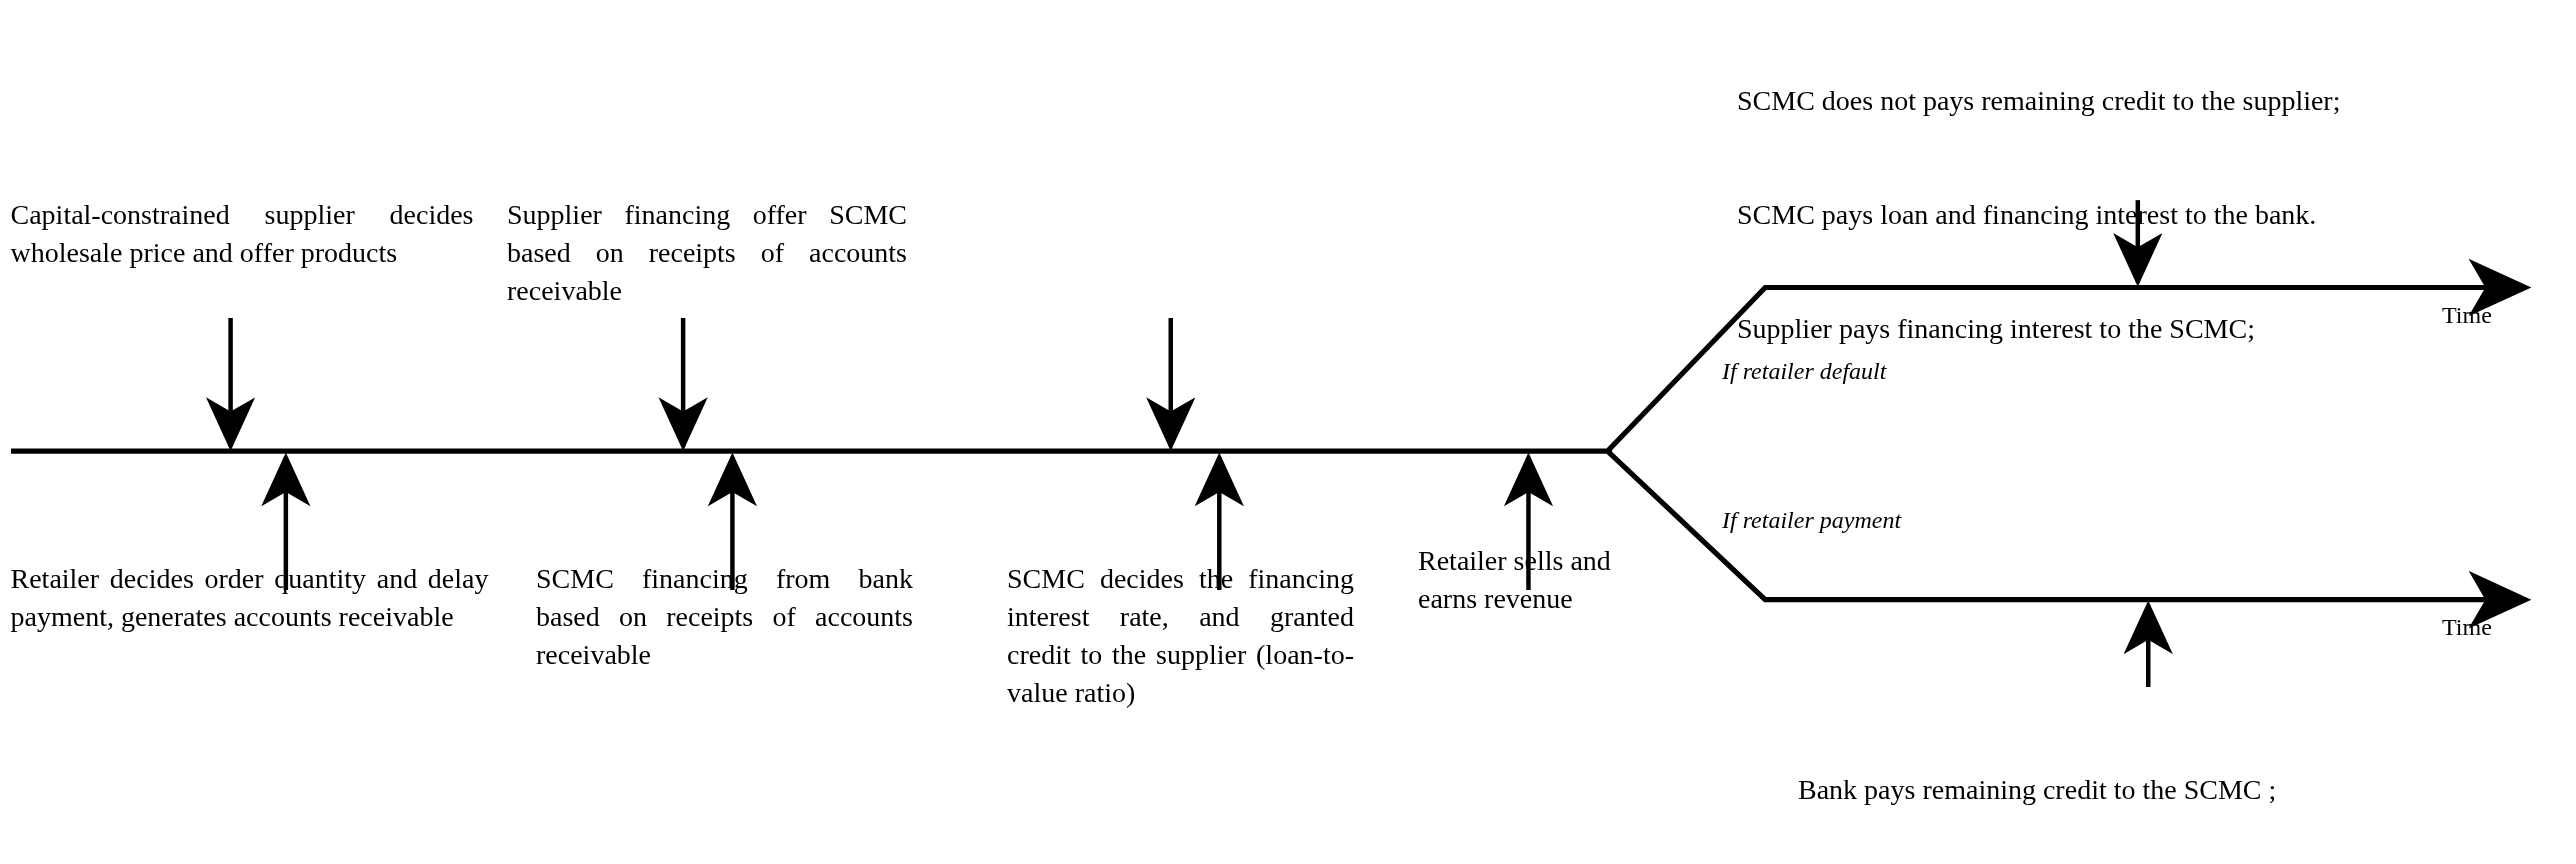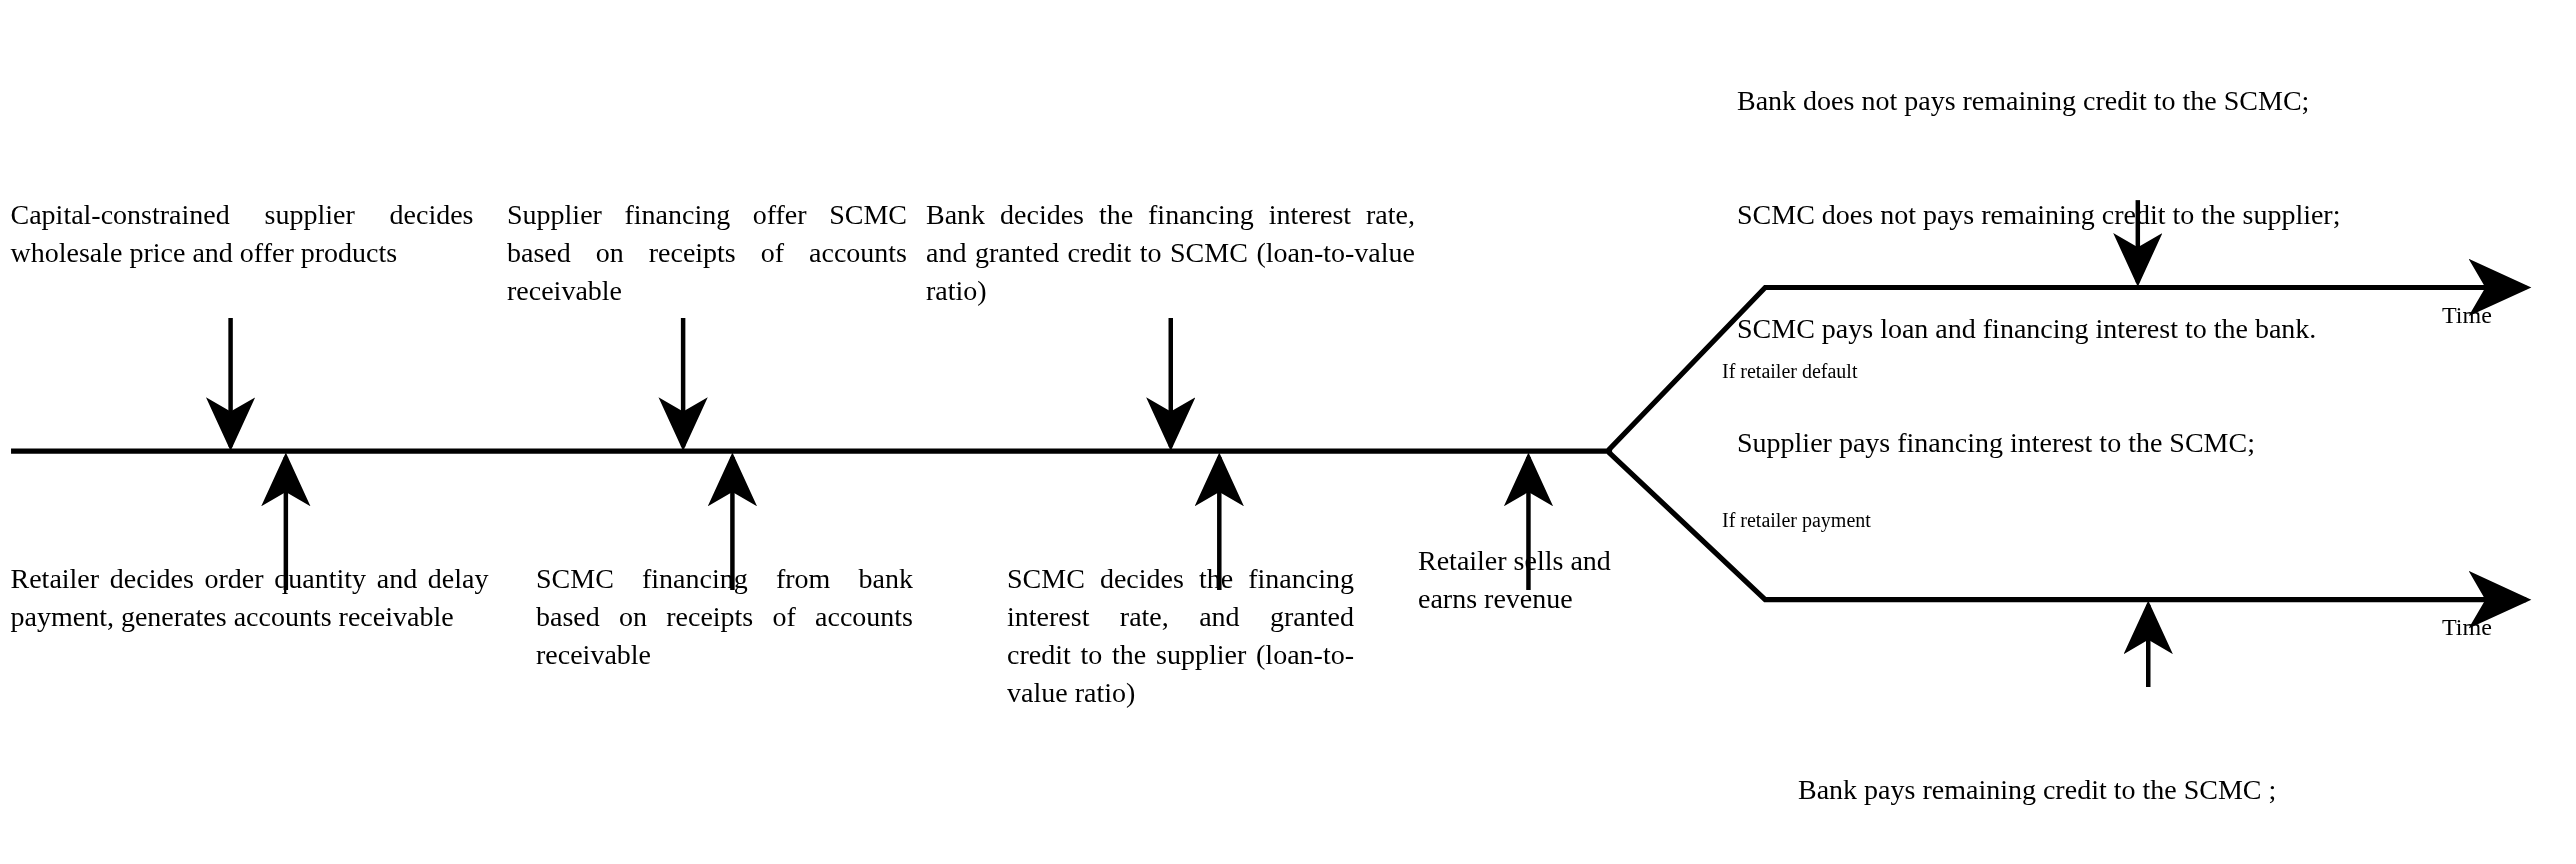--- a/index.html
+++ b/index.html
@@ -38,23 +38,24 @@
   .nowrapline {
     white-space: nowrap;
   }
   .timelbl {
     position: absolute;
     font-size: 24px;
     line-height: 33px;
   }
   .branchlbl {
     position: absolute;
-    font-size: 20px;
+    font-size: 24px;
     line-height: 33px;
     white-space: nowrap;
+    font-style: italic;
   }
 </style>
 </head>
 <body>
 
 <div id="stage">
 
   <svg id="lines" viewBox="0 0 3448 1157" xmlns="http://www.w3.org/2000/svg">
     <defs>
       <marker id="ah" markerWidth="14" markerHeight="14" refX="11" refY="5.5" orient="auto" markerUnits="strokeWidth">
@@ -78,40 +79,38 @@
     <line x1="2046" y1="790" x2="2046" y2="612" stroke="#000000" stroke-width="6" marker-end="url(#ah)"></line>
 
     <line x1="2862" y1="268" x2="2862" y2="378" stroke="#000000" stroke-width="6" marker-end="url(#ah)"></line>
     <line x1="2876" y1="920" x2="2876" y2="810" stroke="#000000" stroke-width="6" marker-end="url(#ah)"></line>
   </svg>
 
   <div class="tbox just" style="left:10.5px; top:196px; width:463px;">Capital-constrained supplier decides wholesale price and offer products</div>
 
   <div class="tbox just" style="left:507px; top:196px; width:400px;">Supplier financing offer SCMC based on receipts of accounts receivable</div>
 
-  <div class="tbox just" style="left:926px; top:196px; width:489px;">Bank decides the financing interest rate, and granted credit to SCMC (loan-to-value ratio)</div>
 
   <div class="tbox just" style="left:10.5px; top:560px; width:478px;">Retailer decides order quantity and delay payment, generates accounts receivable</div>
 
   <div class="tbox just" style="left:536px; top:560px; width:377px;">SCMC financing from bank based on receipts of accounts receivable</div>
 
   <div class="tbox just" style="left:1007px; top:560px; width:347px;">SCMC decides the financing interest rate, and granted credit to the supplier (loan-to-value ratio)</div>
 
   <div class="tbox" style="left:1418px; top:542px; width:254px;">Retailer sells and earns revenue</div>
 
   <div class="branchlbl" style="left:1722px; top:355px;">If retailer default</div>
 
   <div class="branchlbl" style="left:1722px; top:504px;">If retailer payment</div>
 
   <div class="timelbl" style="left:2442px; top:299px;">Time</div>
 
   <div class="timelbl" style="left:2442px; top:611px;">Time</div>
 
   <div class="tbox" style="left:1737px; top:6px; width:837px;">
-    <div class="nowrapline">Bank does not pays remaining credit to the SCMC;</div>
     <div class="nowrapline">SCMC does not pays remaining credit to the supplier;</div>
     <div class="nowrapline">SCMC pays loan and financing interest to the bank.</div>
     <div class="nowrapline">Supplier pays financing interest to the SCMC;</div>
   </div>
 
   <div class="tbox" style="left:1798px; top:695px; width:777px;">
     <div class="nowrapline">Bank pays remaining credit to the SCMC ;</div>
     
     
     

